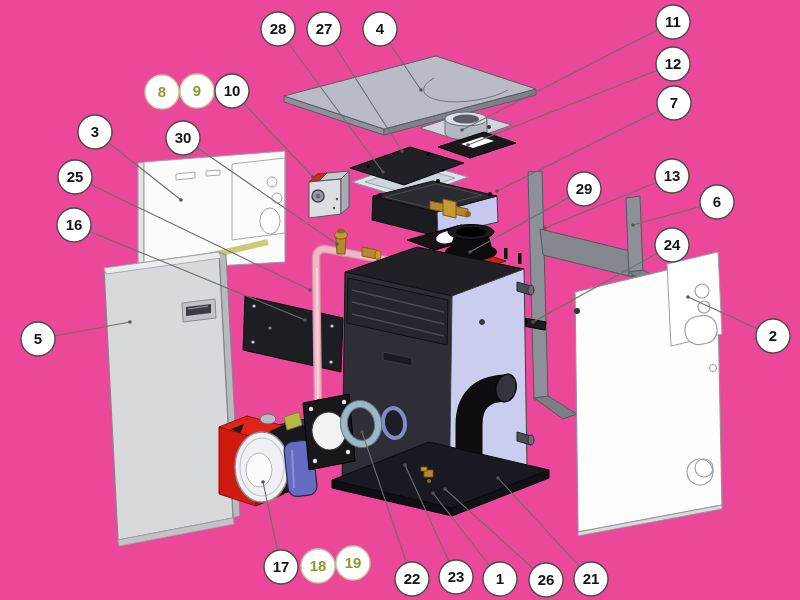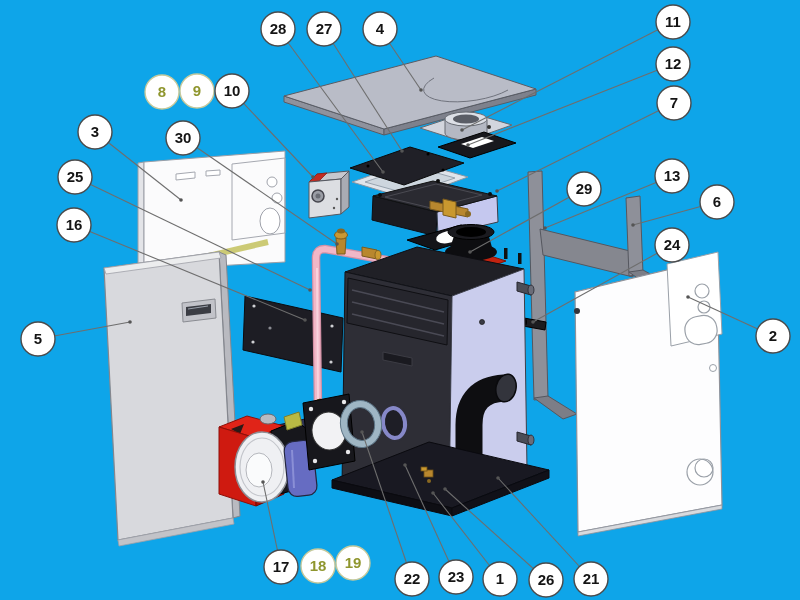--- a/index.html
+++ b/index.html
@@ -1,16 +1,16 @@
 <!DOCTYPE html>
 <html><head>
 <meta charset="utf-8">
 <style>
   html,body{margin:0;padding:0;background:#ffffff;}
-  .stage{width:800px;height:600px;position:relative;background:#0ea5e9;overflow:hidden;}
+  .stage{width:800px;height:600px;position:relative;background:#ec4899;overflow:hidden;}
   svg{display:block;}
   .callout-text{font-family:"Liberation Sans","DejaVu Sans",sans-serif;font-size:15px;font-weight:700;}
 </style>
 </head>
 <body>
 
 <div class="stage">
 <svg width="800" height="600" viewBox="0 0 800 600">
 
   <g>

